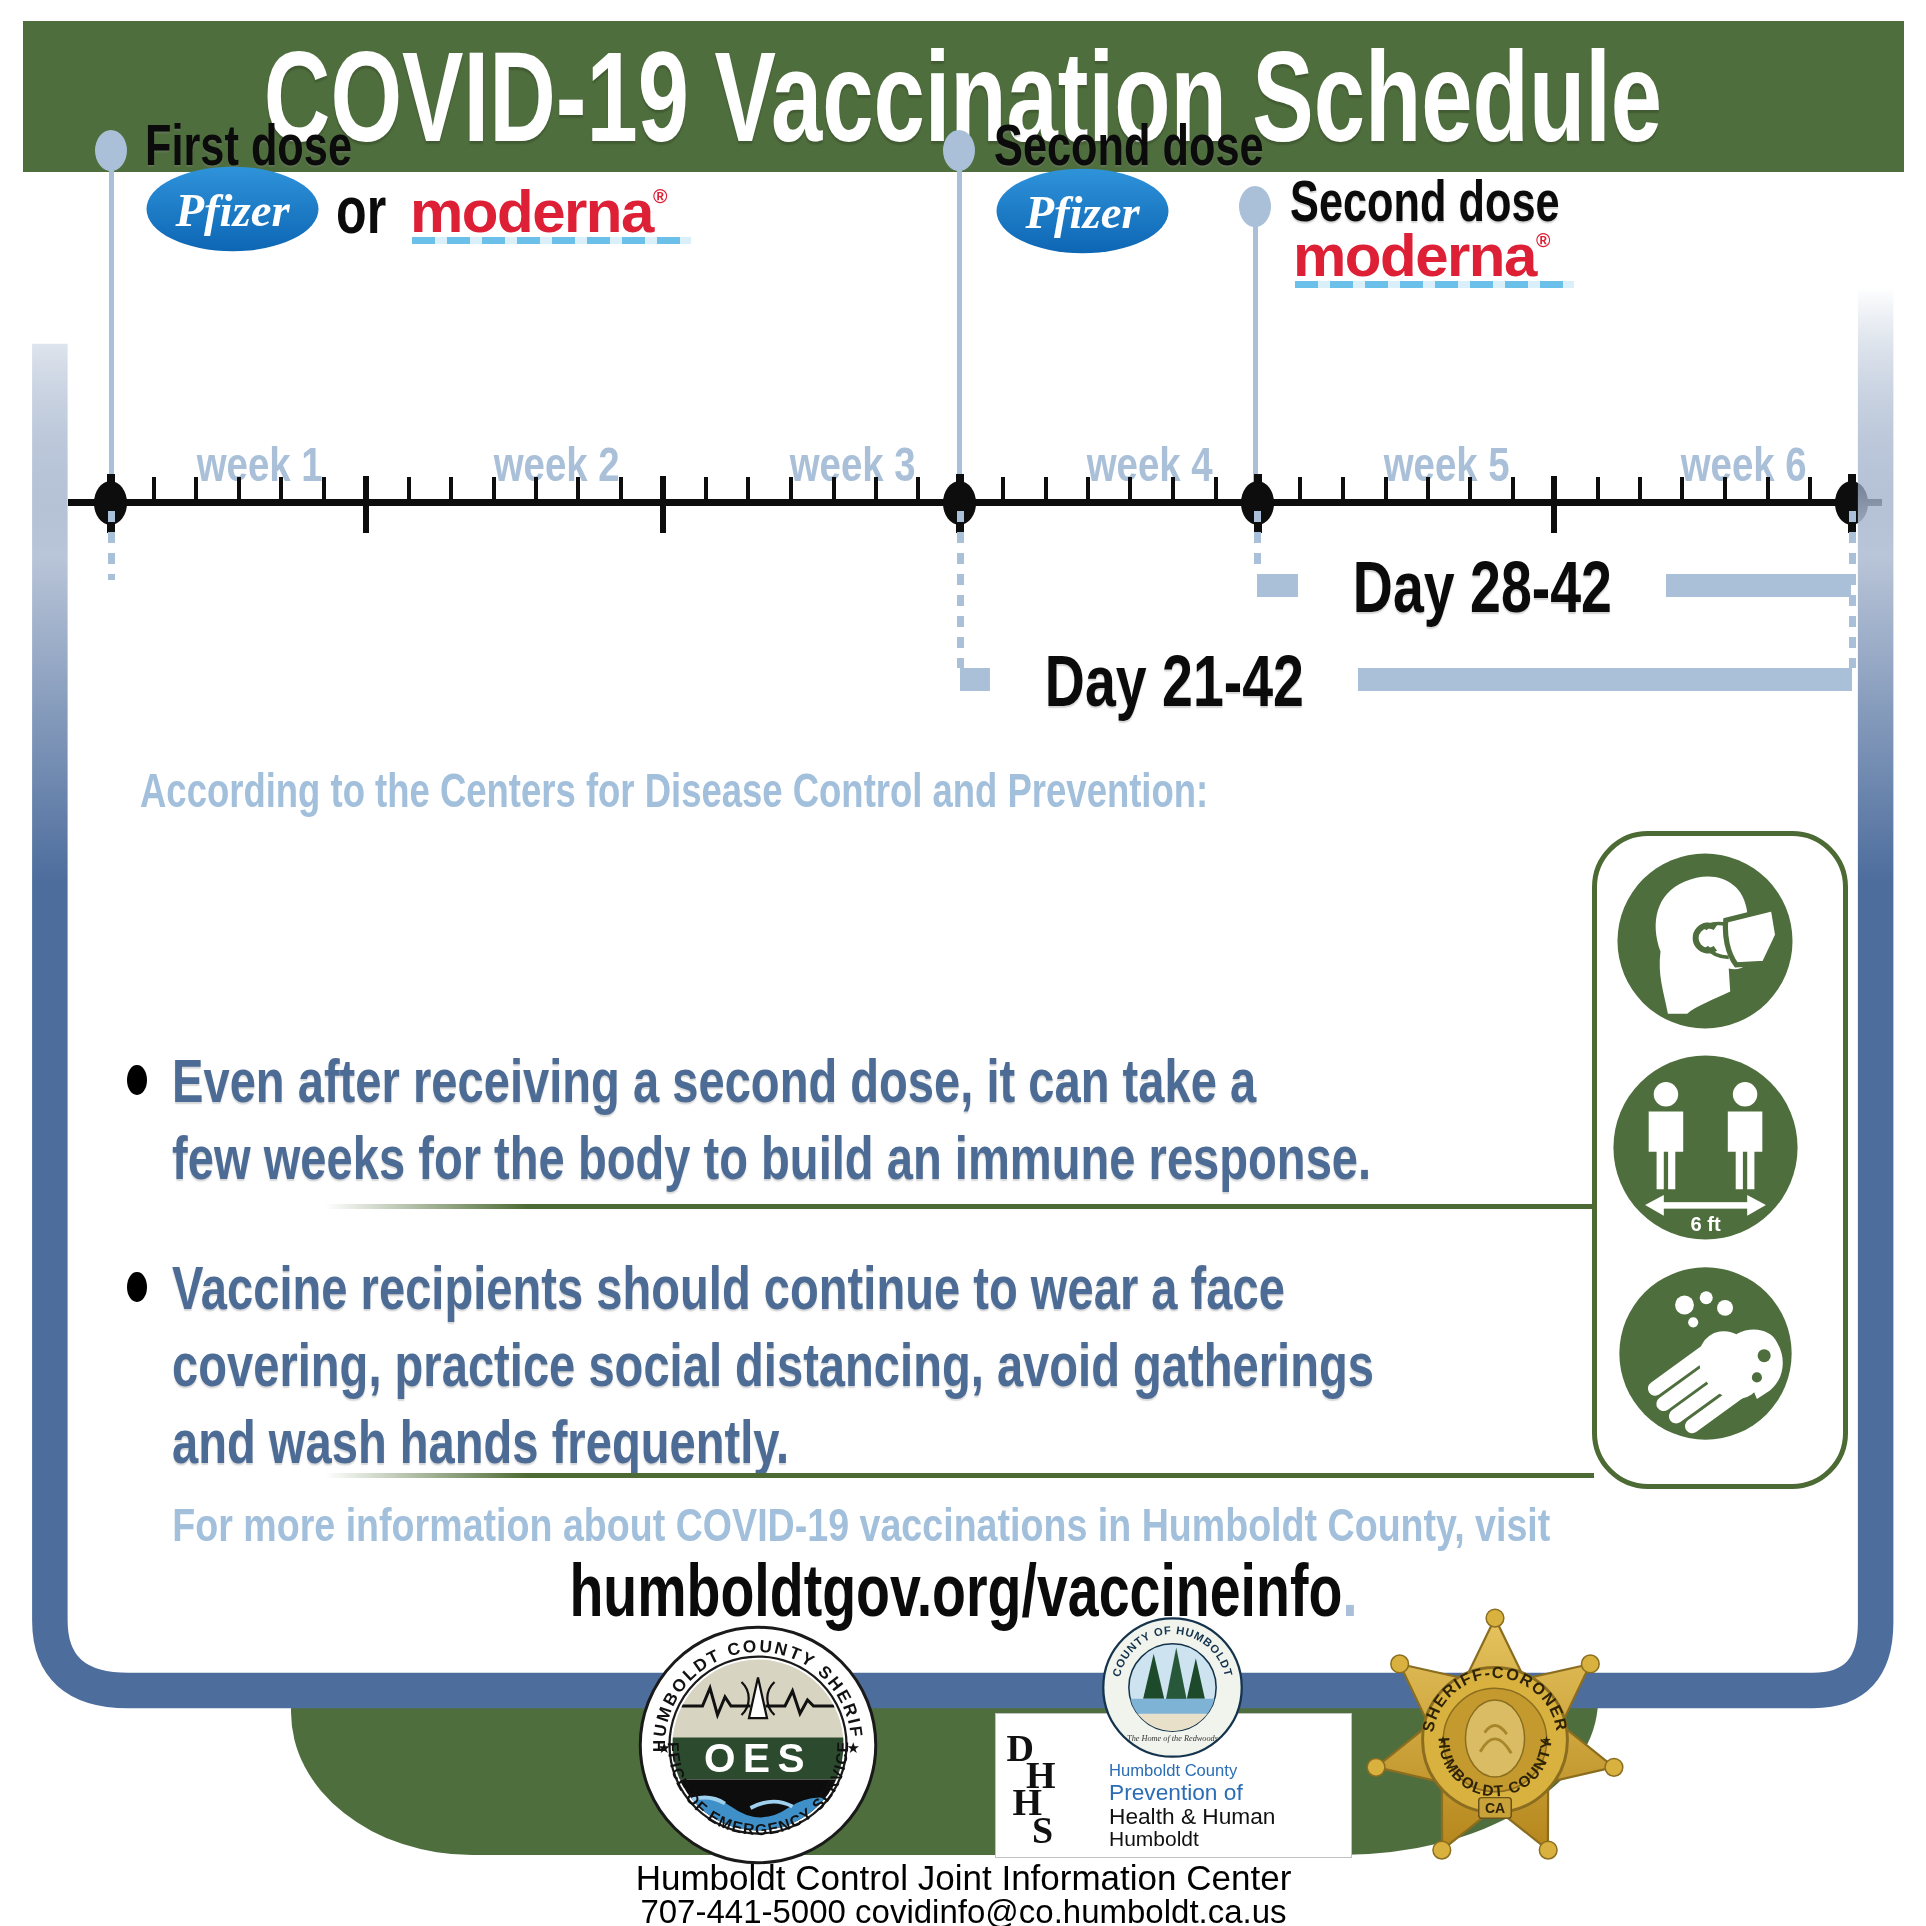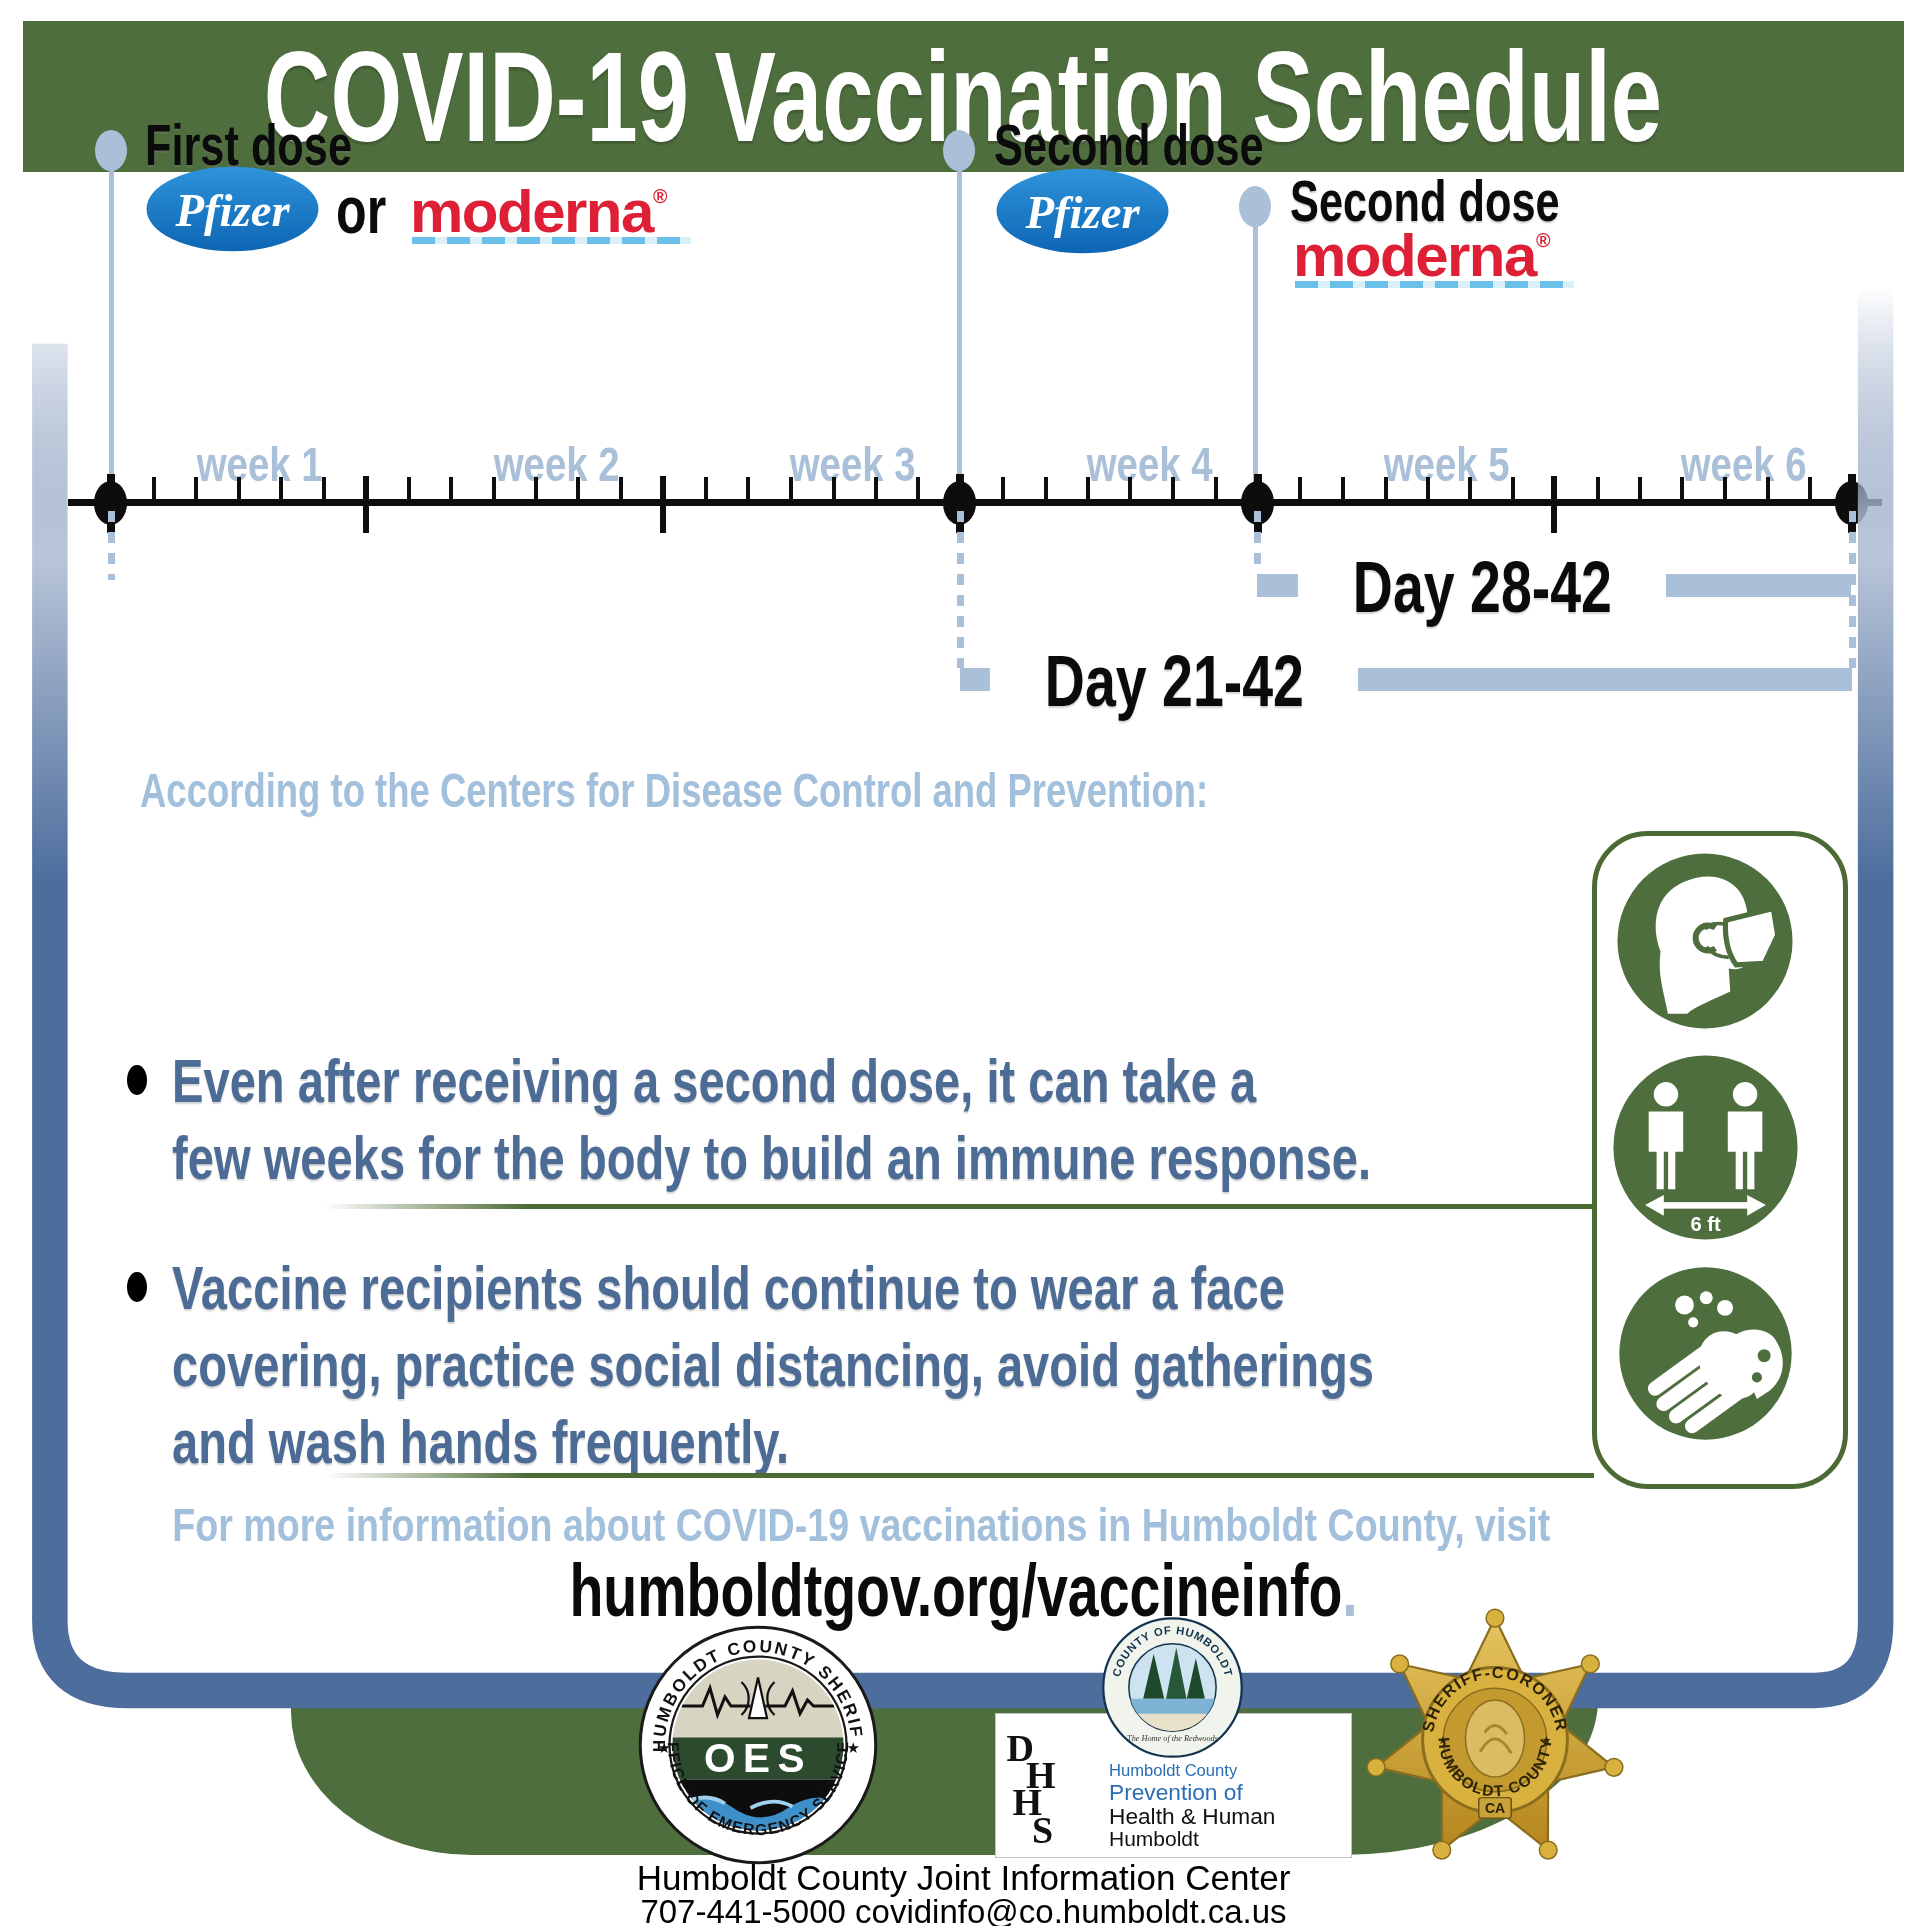--- a/index.html
+++ b/index.html
@@ -381,17 +381,17 @@
     </text>
     <text font-size="21" font-weight="bold" letter-spacing="2" fill="#2e2306">
       <textPath href="#bdgBot" startOffset="50%" text-anchor="middle">HUMBOLDT COUNTY</textPath>
     </text>
     <text x="103" y="186" font-size="15" fill="#2e2306">★</text>
     <text x="243" y="186" font-size="15" fill="#2e2306">★</text>
     <rect x="158" y="258" width="44" height="28" rx="4" fill="#c9a23a" stroke="#6b531a" stroke-width="2"></rect>
     <text x="180" y="279" text-anchor="middle" font-size="19" font-weight="bold" fill="#2e2306">CA</text>
   </svg>
 
-  <div id="footer-1">Humboldt County Joint Information Center</div>
+  <div id="footer-1">Humboldt Control Joint Information Center</div>
   <div id="footer-2">707-441-5000 covidinfo@co.humboldt.ca.us</div>
 
 </div>
 
 
 </body></html>

